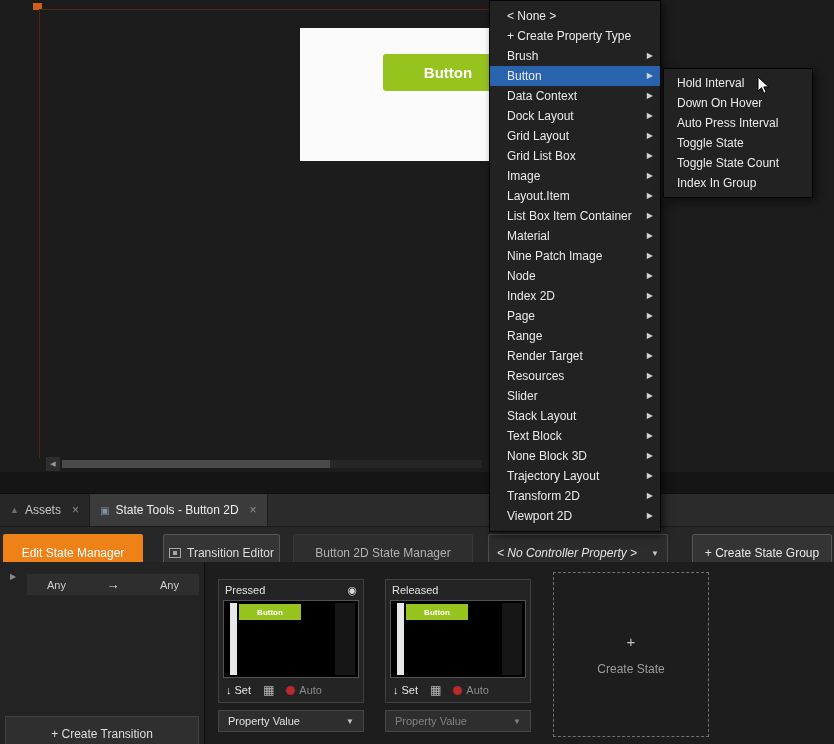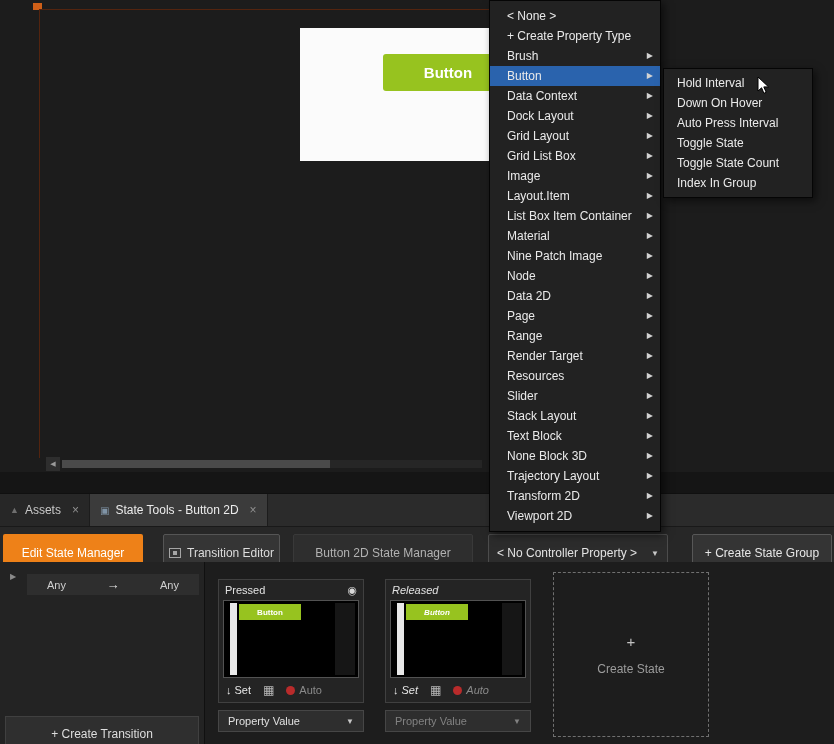--- a/index.html
+++ b/index.html
@@ -36,39 +36,39 @@
   .toolbar { position:absolute; left:0; top:526px; width:834px; height:36px; background:#272727;
     border-top:1px solid #191919; }
   .tb { position:absolute; top:7px; height:38px; display:flex; align-items:center; justify-content:center;
     font-size:12px; border-radius:2px; }
   .btn-esm { left:3px; width:140px; background:#ee8118; color:#fff; }
   .btn-te  { left:163px; width:117px; background:#353535; border:1px solid #555; color:#dcdcdc; gap:6px; }
   .te-icon { width:12px; height:10px; border:1px solid #a5a5a5; position:relative; display:inline-block; }
   .te-icon::after { content:""; position:absolute; left:3px; top:2px; width:4px; height:4px; background:#a5a5a5; }
   .tb-title { left:293px; width:180px; background:#2e2e2e; border:1px solid #393939; color:#b2b2b2; }
   .dd-controller { left:488px; width:180px; background:#2c2c2c; border:1px solid #4c4c4c; color:#e3e3e3;
-    justify-content:space-between; padding:12px 8px; }
+    justify-content:space-between; padding:12px 8px;font-style:italic; }
   .dd-arrow { font-size:8px; color:#c7c7c7; }
   .btn-csg { left:692px; width:140px; background:#343434; border:1px solid #575757; color:#e8e8e8; }
 
   
   .lower { position:absolute; left:0; top:562px; width:834px; height:182px; }
   .trans-panel { position:absolute; left:0; top:0; width:205px; height:182px; background:#232323;
     border-right:1px solid #101010; }
   .expander { position:absolute; left:10px; top:10px; color:#8a8a8a; font-size:8px; }
   .trans-row { position:absolute; left:27px; top:12px; width:172px; height:21px; background:#2e2e2e;
     display:flex; align-items:center; justify-content:space-between; padding:0 20px;
     color:#cfcfcf; font-size:11px; }
   .trans-arrow { font-size:13px; color:#e0e0e0; }
   .btn-create-transition { position:absolute; left:5px; top:154px; width:194px; height:36px; background:#2f2f2f;
     border:1px solid #404040; color:#dedede; display:flex; align-items:center; justify-content:center; }
   .states-area { position:absolute; left:205px; top:0; width:629px; height:182px; background:#1d1d1d; }
   .state-card { position:absolute; width:146px; height:124px; background:#242424; border:1px solid #404040; }
   .card-pressed { left:13px; top:17px; }
-  .card-released { left:180px; top:17px;font-style:italic; }
+  .card-released { left:180px; top:17px; }
   .card-header { height:20px; display:flex; align-items:center; justify-content:space-between; padding:0 6px;
     font-size:11px; color:#e2e2e2; }
   .preview-state-icon { color:#d8d8d8; font-size:11px; }
   .thumb { margin:0 4px; height:78px; background:#000; border:1px solid #525252; position:relative; }
   .thumb-white-strip { position:absolute; left:6px; top:2px; bottom:2px; width:7px; background:#e8e8e8; }
   .thumb-dark-col { position:absolute; right:3px; top:2px; bottom:2px; width:20px; background:#161616; }
   .thumb-button { position:absolute; left:15px; top:3px; width:62px; height:16px; background:#97c31f; color:#fff;
     font-size:8px; font-weight:bold; display:flex; align-items:center; justify-content:center; }
   .set-row { height:24px; display:flex; align-items:center; padding:0 7px; font-size:11px; color:#e6e6e6; }
   .set-arrow { font-size:11px; font-weight:bold; margin-right:3px; }
@@ -216,21 +216,21 @@
     <div class="menu-item"><span>Data Context</span><span class="mi-arrow">▶</span></div>
     <div class="menu-item"><span>Dock Layout</span><span class="mi-arrow">▶</span></div>
     <div class="menu-item"><span>Grid Layout</span><span class="mi-arrow">▶</span></div>
     <div class="menu-item"><span>Grid List Box</span><span class="mi-arrow">▶</span></div>
     <div class="menu-item"><span>Image</span><span class="mi-arrow">▶</span></div>
     <div class="menu-item"><span>Layout.Item</span><span class="mi-arrow">▶</span></div>
     <div class="menu-item"><span>List Box Item Container</span><span class="mi-arrow">▶</span></div>
     <div class="menu-item"><span>Material</span><span class="mi-arrow">▶</span></div>
     <div class="menu-item"><span>Nine Patch Image</span><span class="mi-arrow">▶</span></div>
     <div class="menu-item"><span>Node</span><span class="mi-arrow">▶</span></div>
-    <div class="menu-item"><span>Data 2D</span><span class="mi-arrow">▶</span></div>
+    <div class="menu-item"><span>Index 2D</span><span class="mi-arrow">▶</span></div>
     <div class="menu-item"><span>Page</span><span class="mi-arrow">▶</span></div>
     <div class="menu-item"><span>Range</span><span class="mi-arrow">▶</span></div>
     <div class="menu-item"><span>Render Target</span><span class="mi-arrow">▶</span></div>
     <div class="menu-item"><span>Resources</span><span class="mi-arrow">▶</span></div>
     <div class="menu-item"><span>Slider</span><span class="mi-arrow">▶</span></div>
     <div class="menu-item"><span>Stack Layout</span><span class="mi-arrow">▶</span></div>
     <div class="menu-item"><span>Text Block</span><span class="mi-arrow">▶</span></div>
     <div class="menu-item"><span>None Block 3D</span><span class="mi-arrow">▶</span></div>
     <div class="menu-item"><span>Trajectory Layout</span><span class="mi-arrow">▶</span></div>
     <div class="menu-item"><span>Transform 2D</span><span class="mi-arrow">▶</span></div>

